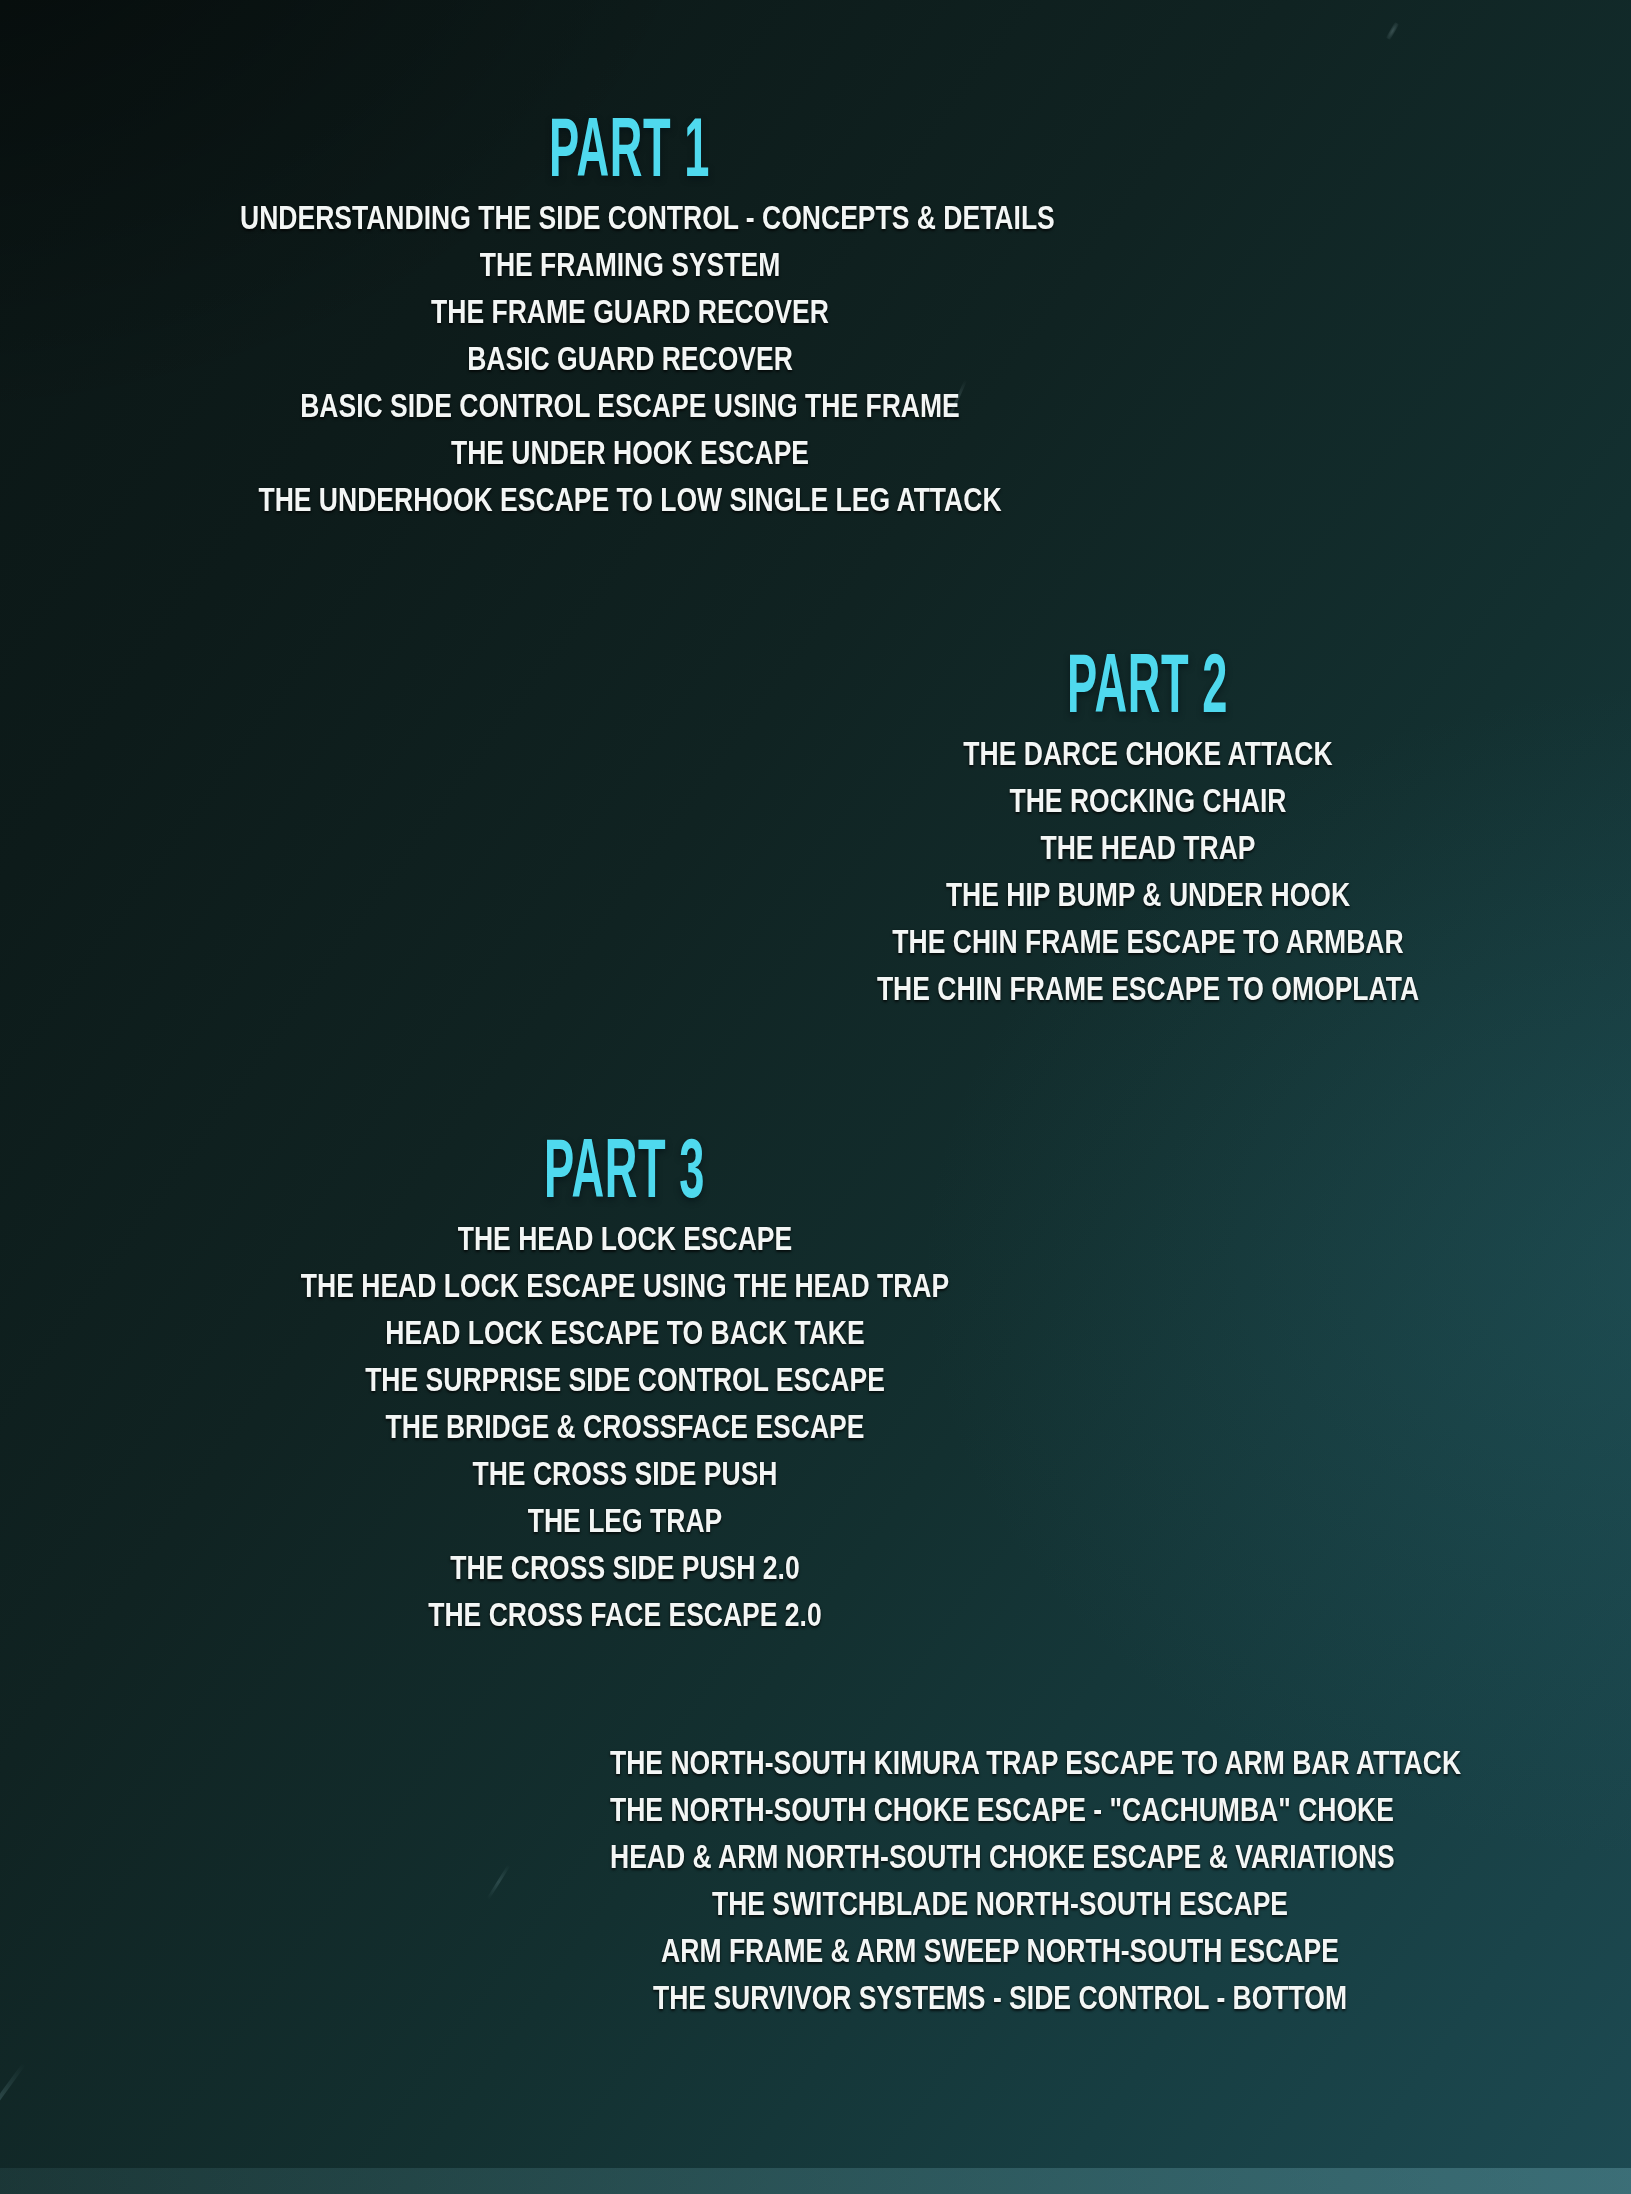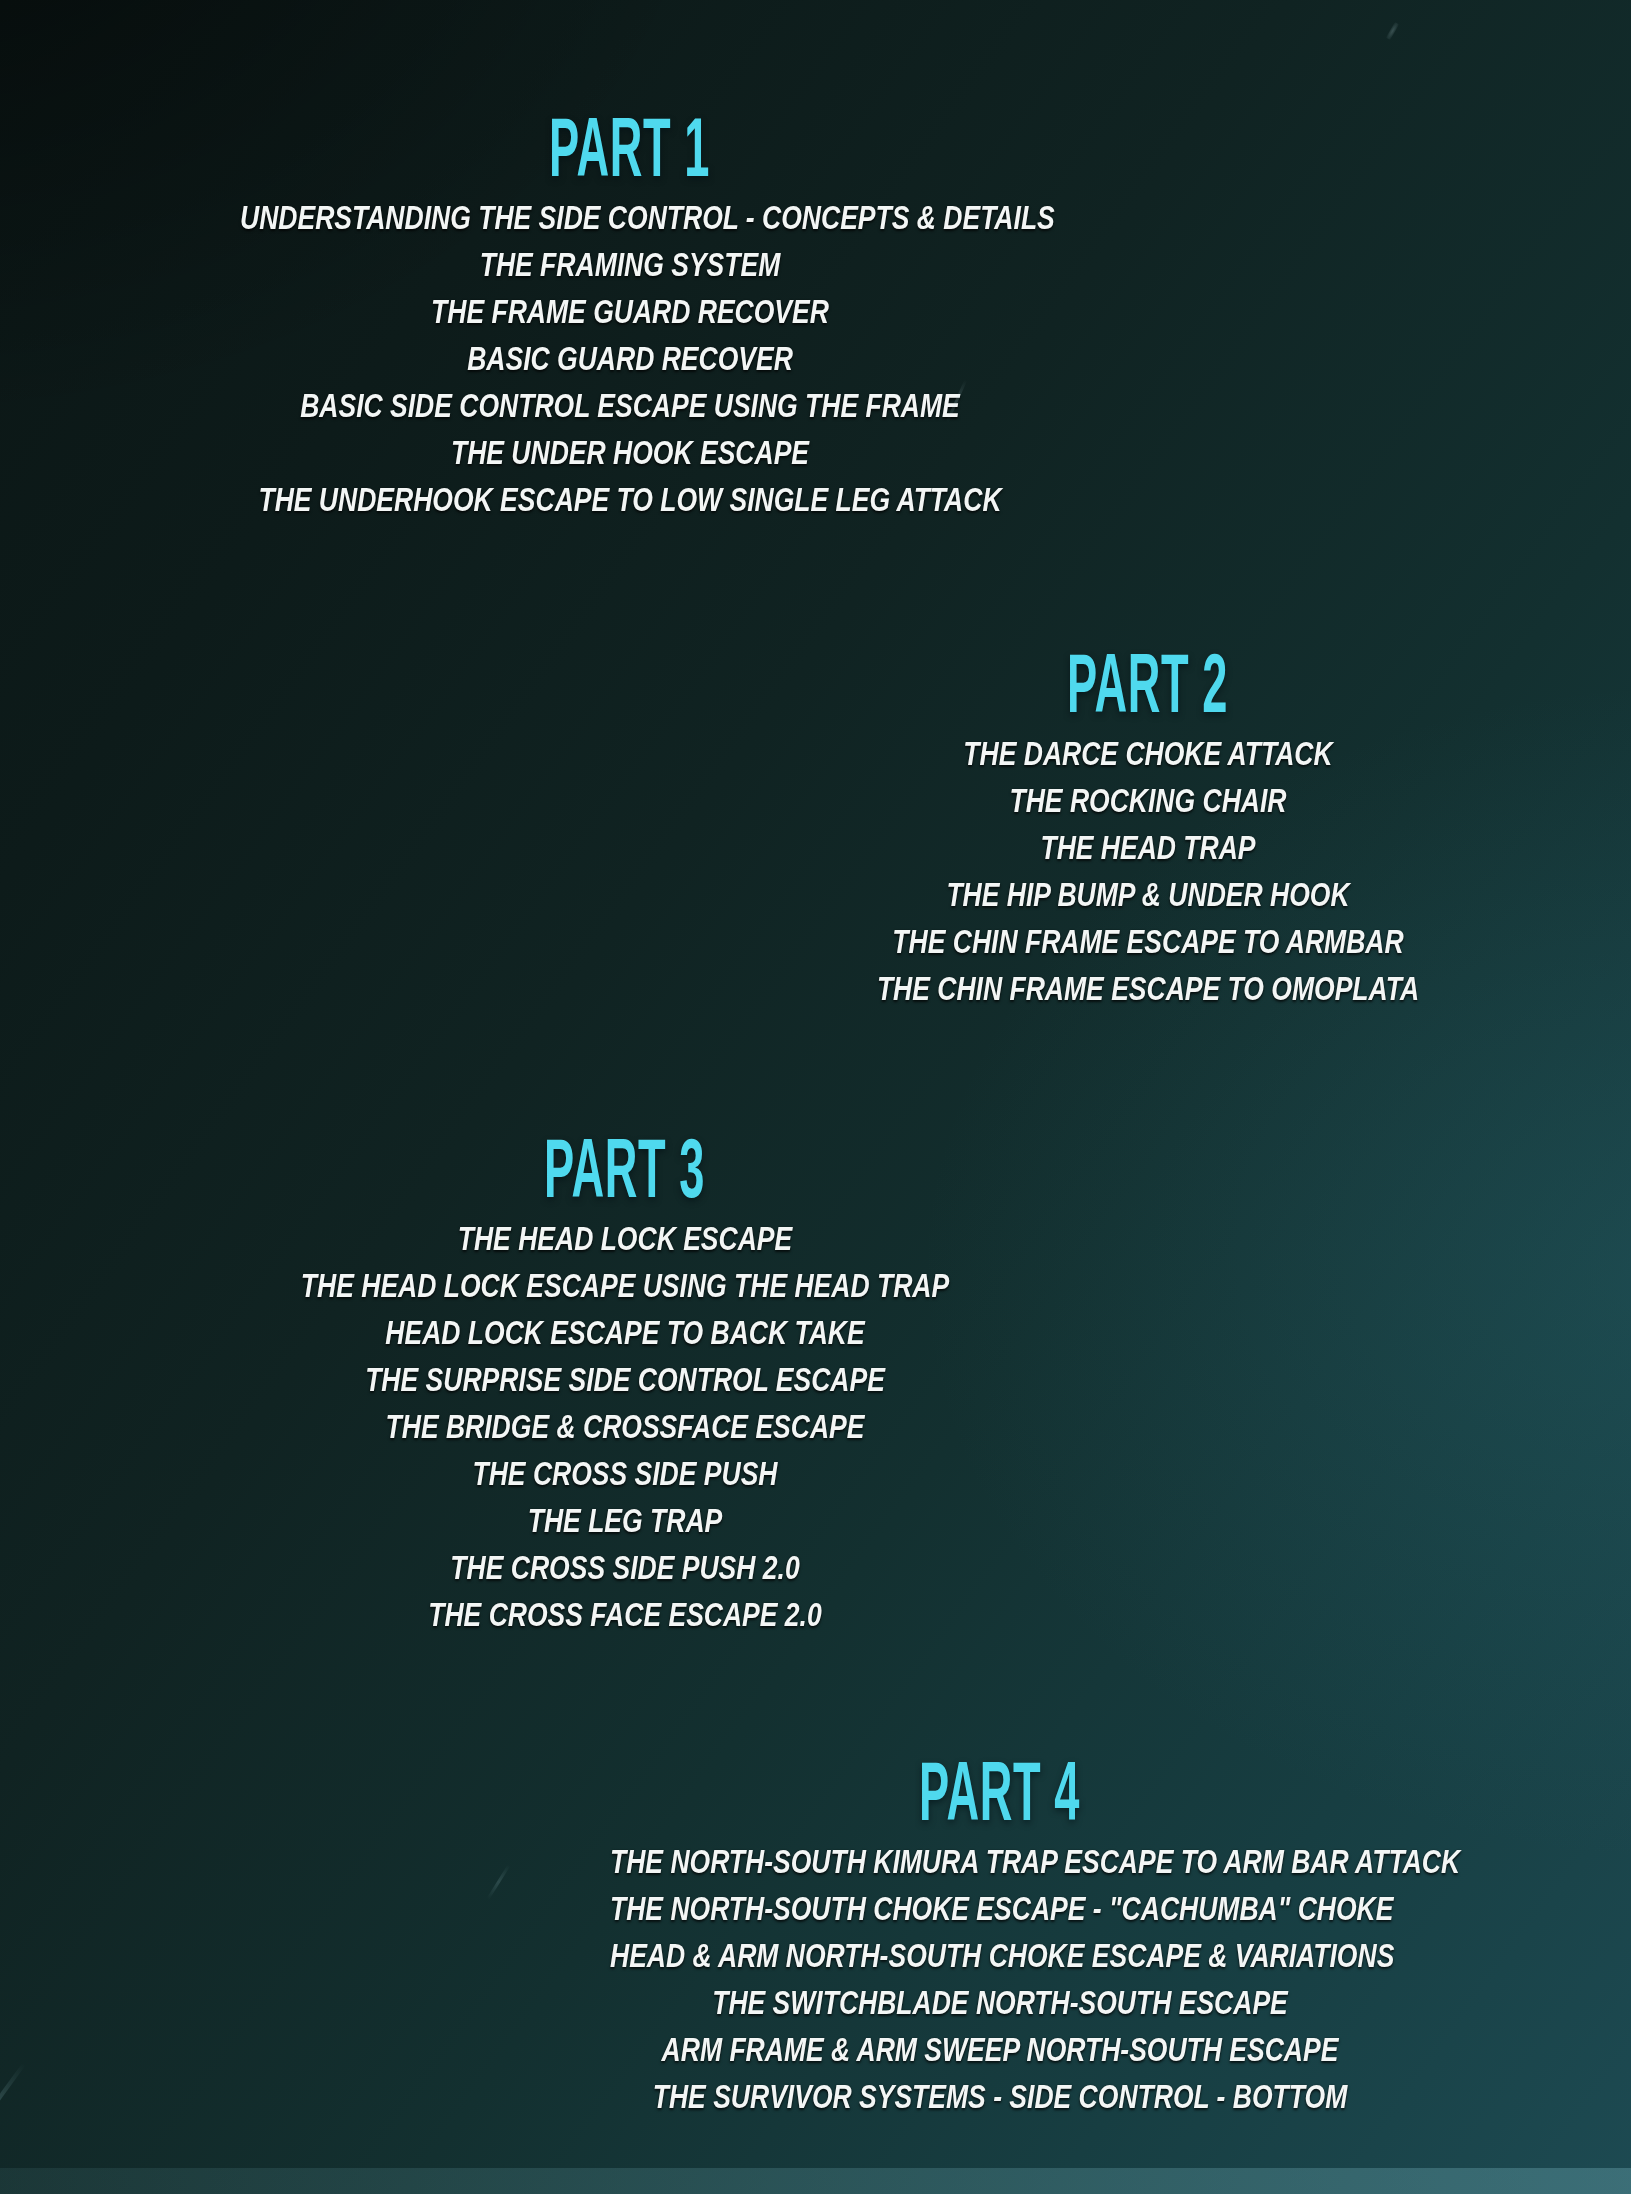--- a/index.html
+++ b/index.html
@@ -39,21 +39,20 @@
     font-size: 83px;
     letter-spacing: 1px;
     color: #4fd9ee;
     text-shadow: 0 3px 8px rgba(0, 15, 20, 0.55);
   }
 
   .lessons {
     list-style: none;
     margin: -3px 0 0 0;
     padding: 0;
-    font-style: italic;
   }
   .lesson {
     line-height: 47px;
     font-size: 34px;
     font-weight: bold;
     color: #f3f6f5;
     white-space: nowrap;
     transform: scaleX(0.78);
     transform-origin: 50% 50%;
     text-shadow: 0 2px 3px rgba(0,0,0,0.7), 0 0 2px rgba(0,0,0,0.45);
@@ -121,23 +120,20 @@
       <li class="lesson">THE SURPRISE SIDE CONTROL ESCAPE</li>
       <li class="lesson">THE BRIDGE &amp; CROSSFACE ESCAPE</li>
       <li class="lesson">THE CROSS SIDE PUSH</li>
       <li class="lesson">THE LEG TRAP</li>
       <li class="lesson">THE CROSS SIDE PUSH 2.0</li>
       <li class="lesson">THE CROSS FACE ESCAPE 2.0</li>
     </ul>
   </section>
 
   <section class="part-section s4">
-    <h2 class="part-title">
-      <span class="squeeze">PART 4</span>
-    </h2>
     <ul class="lessons">
       <li class="lesson">THE NORTH-SOUTH KIMURA TRAP ESCAPE TO ARM BAR ATTACK</li>
       <li class="lesson">THE NORTH-SOUTH CHOKE ESCAPE - "CACHUMBA" CHOKE</li>
       <li class="lesson">HEAD &amp; ARM NORTH-SOUTH CHOKE ESCAPE &amp; VARIATIONS</li>
       <li class="lesson">THE SWITCHBLADE NORTH-SOUTH ESCAPE</li>
       <li class="lesson">ARM FRAME &amp; ARM SWEEP NORTH-SOUTH ESCAPE</li>
       <li class="lesson">THE SURVIVOR SYSTEMS - SIDE CONTROL - BOTTOM</li>
     </ul>
   </section>
 

